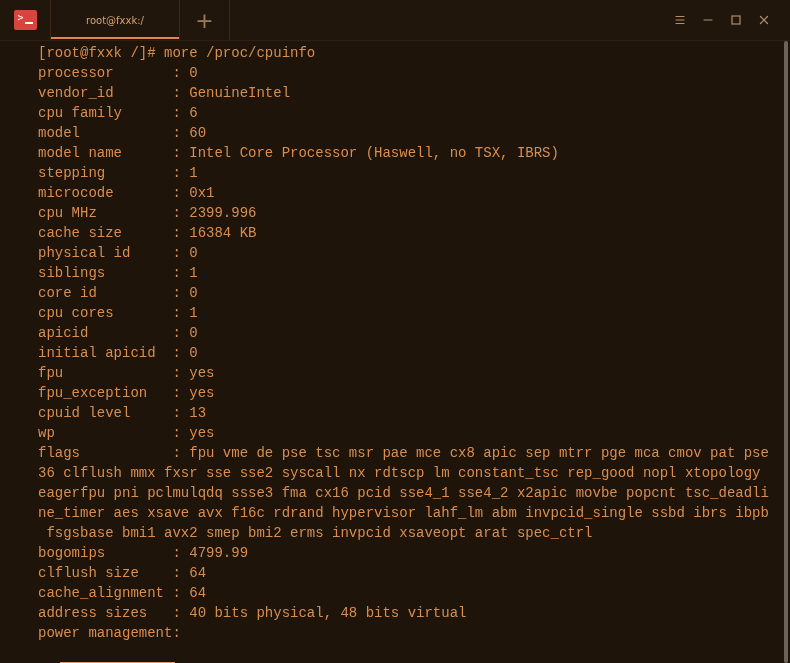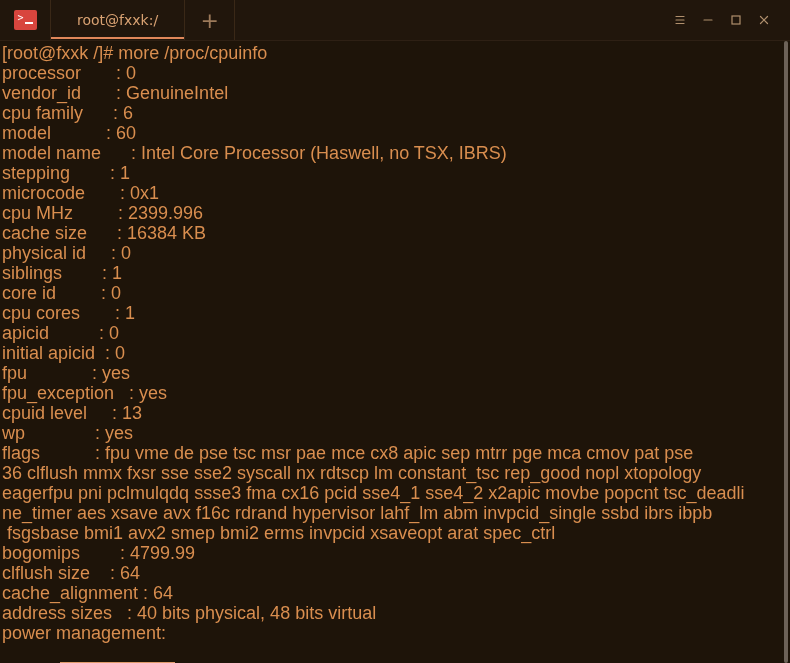--- a/index.html
+++ b/index.html
@@ -68,21 +68,21 @@
 
   .tab {
     position: relative;
     min-width: 130px;
     padding: 0 26px;
     display: flex;
     align-items: center;
     justify-content: center;
     color: #d9a273;
     font-family: "DejaVu Sans", sans-serif;
-    font-size: 14px;
+    font-size: 10px;
     border-left: 1px solid #3a2817;
     border-right: 1px solid #3a2817;
     background: #21160c;
     box-sizing: border-box;
   }
   .tab.active::after {
     content: "";
     position: absolute;
     left: 0;
     right: 0;
@@ -123,26 +123,27 @@
   
   .term {
     position: relative;
     flex: 1 1 auto;
     background: #1e1409;
     padding: 2px 0 0 2px;
     overflow: hidden;
   }
 
   .term-lines {
-    font-family: Liberation Sans, sans-serif;
-    font-size: 18px;
+    font-family: Liberation Mono, monospace;
+    font-size: 14px;
     line-height: 20px;
     color: #d98e4f;
     white-space: pre;
     letter-spacing: 0px;
+    margin-left: 36px;
   }
   .line {
     height: 20px;
     white-space: pre;
   }
 
   .more {
     background: #e09a6a;
     color: #23180c;
   }

